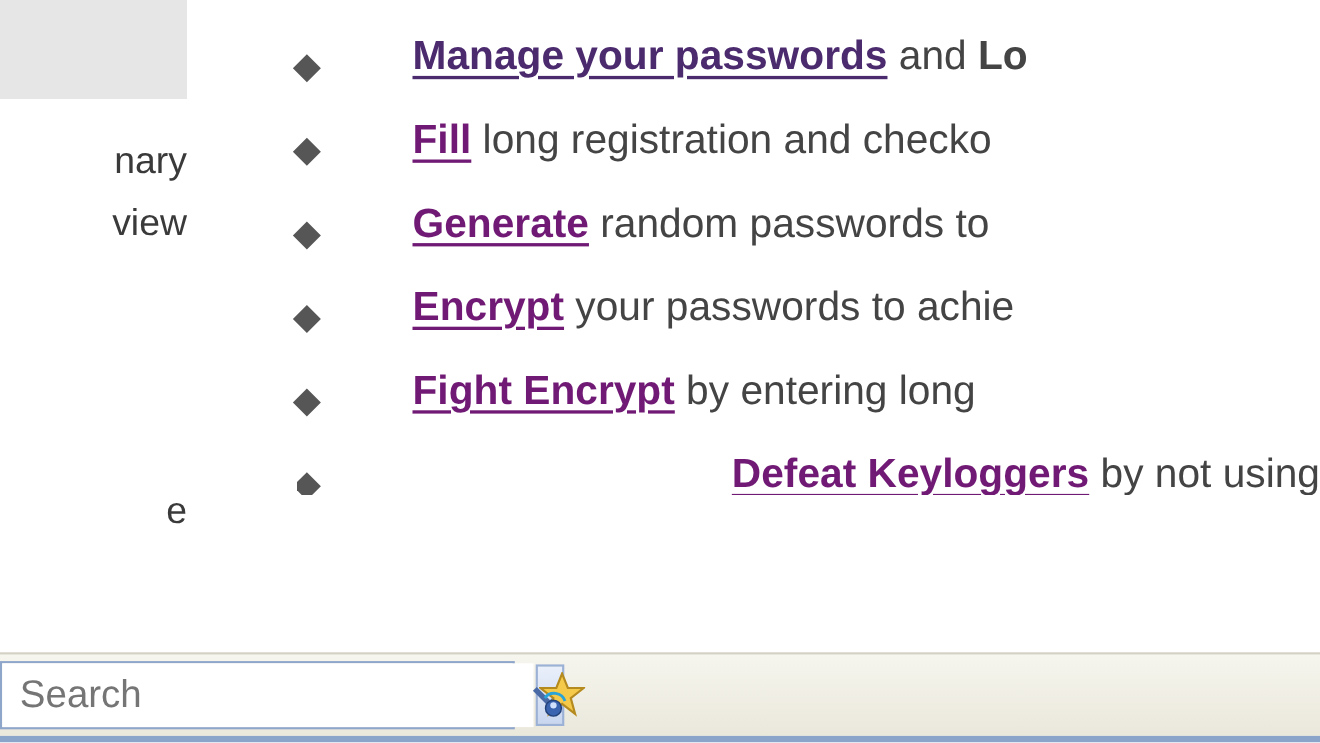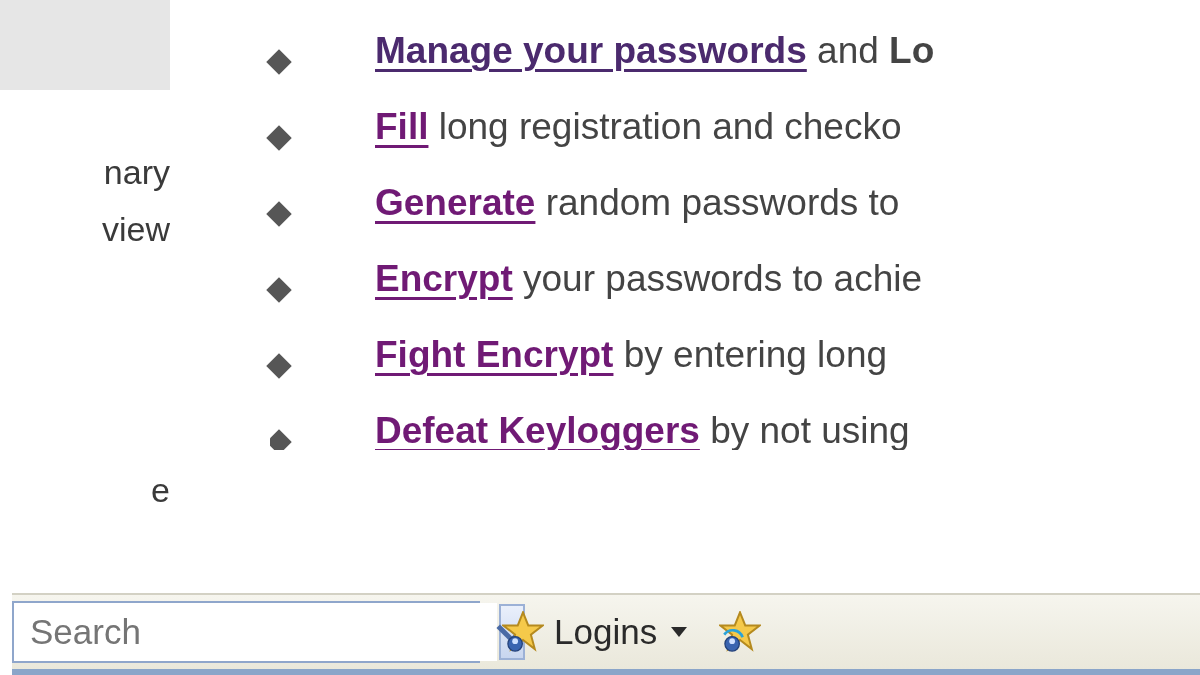--- a/index.html
+++ b/index.html
@@ -35,21 +35,20 @@
     .sidebar-item.top {
       height: 90px;
       padding: 0;
     }
     .sidebar-item.two-line {
       height: 170px;
       display: flex;
       flex-direction: column;
       justify-content: center;
       gap: 6px;
-      margin-top: 26px;
     }
     .sidebar-item.plain {
       background: #ffffff;
       height: 120px;
     }
     .sidebar-item.bottom {
        height: 130px;
        display:flex;
        align-items:flex-end;
        padding-bottom: 20px;
@@ -93,27 +92,28 @@
     .feature-text {
       color: #444444;
     }
     .feature-tail-bold {
       font-weight: bold;
       color: #444444;
     }
     .last-row {
       overflow: hidden;
       height: 40px;
+      justify-content: space-between;
     }
 
     
     .toolbar {
       position: absolute;
       bottom: 0;
-      left: 12px;
+      left: 0;
       right: 0;
       height: 82px;
       background: linear-gradient(to bottom, #f6f5ee 0%, #eae8db 100%);
       border-top: 2px solid #d3d1c4;
       border-bottom: 6px solid #8aa5c9;
       display: flex;
       align-items: center;
       padding: 0 0 0 0;
       gap: 12px;
     }
@@ -246,31 +246,20 @@
 </div>
 
 <div class="toolbar">
   <div class="search-wrap">
     <input class="search-input" type="text" placeholder="Search" style="">
     <div class="combo-btn">
       <div class="chevron-simple"></div>
     </div>
   </div>
 
-  <div class="tb-btn">
-    <span class="star-icon">
-      <svg viewBox="0 0 32 32">
-        <polygon points="16,1 20,11 31,11 22,18 25,29 16,22 7,29 10,18 1,11 12,11" fill="#f5c94a" stroke="#b58a1f" stroke-width="1.5"></polygon>
-        <circle cx="10" cy="25" r="5.5" fill="#3a64b0" stroke="#24427a" stroke-width="1"></circle>
-        <circle cx="10" cy="23" r="2.2" fill="#cfe0ff"></circle>
-      </svg>
-    </span>
-    <span>Logins</span>
-    <span class="drop-tri"></span>
-  </div>
 
   <div class="tb-btn">
     <span class="star-icon">
       <svg viewBox="0 0 32 32">
         <polygon points="16,1 20,11 31,11 22,18 25,29 16,22 7,29 10,18 1,11 12,11" fill="#f5c94a" stroke="#b58a1f" stroke-width="1.5"></polygon>
         <circle cx="10" cy="25" r="5.5" fill="#3a64b0" stroke="#24427a" stroke-width="1"></circle>
         <circle cx="10" cy="23" r="2.2" fill="#cfe0ff"></circle>
         <path d="M 4 18 A 8 8 0 0 1 18 20" fill="none" stroke="#2aa3d9" stroke-width="2"></path>
       </svg>
     </span>

